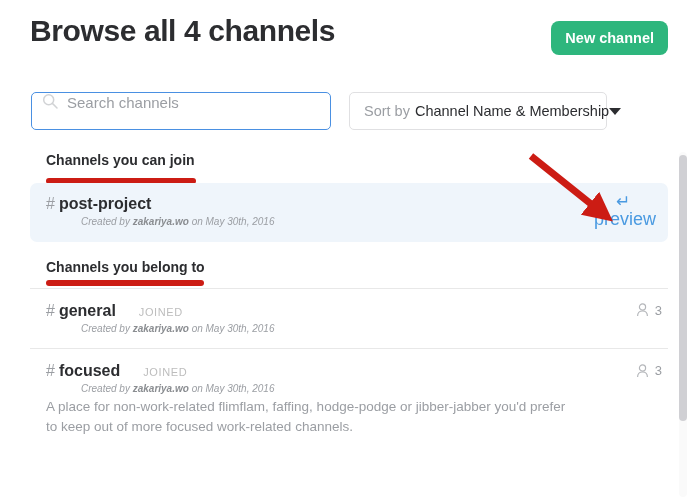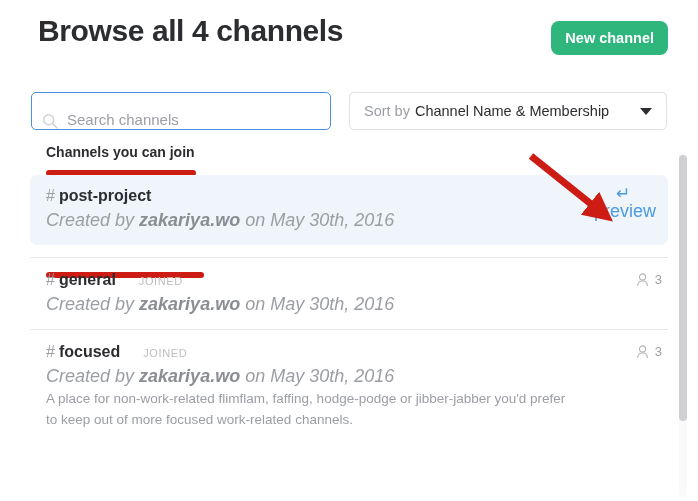--- a/index.html
+++ b/index.html
@@ -16,21 +16,21 @@
 
   
   .header {
     position: absolute;
     left: 0; top: 0;
     width: 698px;
     height: 78px;
   }
   .page-title {
     position: absolute;
-    left: 38px;
+    left: 30px;
     top: 14px;
     font-size: 30px;
     font-weight: bold;
     letter-spacing: -0.4px;
     color: #2c2d30;
     white-space: nowrap;
   }
   .new-channel-btn {
     position: absolute;
     right: 30px;
@@ -59,21 +59,21 @@
   .search-wrap {
     position: absolute;
     left: 31px;
     top: 0;
     width: 300px;
     height: 38px;
     border: 1px solid #4a90e2;
     border-radius: 5px;
     background: #fff;
     display: flex;
-    align-items: flex-end;
+    align-items: flex-start;
     padding: 0 10px;
   }
   .search-icon {
     width: 16px;
     height: 16px;
     flex: 0 0 16px;
     margin-right: 7px;
     opacity: 0.45;
   }
   .search-icon svg { display: block; }
@@ -85,21 +85,21 @@
     color: #2c2d30;
     width: 100%;
     background: transparent;
   }
   .search-input::placeholder { color: #9b9ea3; opacity: 1; }
 
   .sort-wrap {
     position: absolute;
     left: 349px;
     top: 0;
-    width: 318px;
+    width: 258px;
     height: 38px;
     border: 1px solid #e0e0e2;
     border-radius: 5px;
     background: #fff;
     display: flex;
     align-items: center;
     padding: 0 14px;
     cursor: pointer;
   }
   .sort-label {
@@ -119,21 +119,21 @@
     width: 0; height: 0;
     border-left: 6px solid transparent;
     border-right: 6px solid transparent;
     border-top: 7px solid #2c2d30;
   }
 
   
   .list-area {
     position: absolute;
     left: 0;
-    top: 139px;
+    top: 147px;
     width: 698px;
     height: 355px;
     overflow: hidden;
   }
 
   .section-heading {
     position: relative;
     font-size: 14px;
     font-weight: bold;
     color: #2c2d30;
@@ -185,24 +185,25 @@
     color: #2c2d30;
   }
   .joined-badge {
     margin-left: 23px;
     font-size: 11px;
     letter-spacing: 0.6px;
     color: #bdbdbd;
     font-weight: normal;
   }
   .chan-meta {
-    font-size: 18px;
+    font-size: 10px;
     font-style: italic;
     color: #9b9ea3;
     line-height: 1.45;
+    margin-left: 35px;
   }
   .chan-meta b { font-weight: bold; color: #8a8d91; font-style: italic; }
   .chan-desc {
     font-size: 13.5px;
     color: #9b9ea3;
     line-height: 1.5;
     max-width: 520px;
   }
 
   .member-count {
@@ -312,20 +313,23 @@
       <span>Created by</span>
       <b>zakariya.wo</b>
       <span>on May 30th, 2016</span>
     </div>
     <div class="preview-link">
       <span class="preview-glyph">↵</span>
       <span class="preview-label">preview</span>
     </div>
   </div>
 
+  <div class="heading-row" style="padding-top:16px;">
+    <span class="section-heading">Channels you belong to</span>
+  </div>
   <div class="red-underline" style="left:46px; top:133px; width:158px;"></div>
   <div class="divider" style="margin-top:12px;"></div>
 
   <div class="channel-row" style="padding-top:13px;">
     <div class="chan-title-line">
       <span class="hash">#</span>
       <span class="chan-name">general</span>
       <span class="joined-badge">JOINED</span>
     </div>
     <div class="chan-meta">

